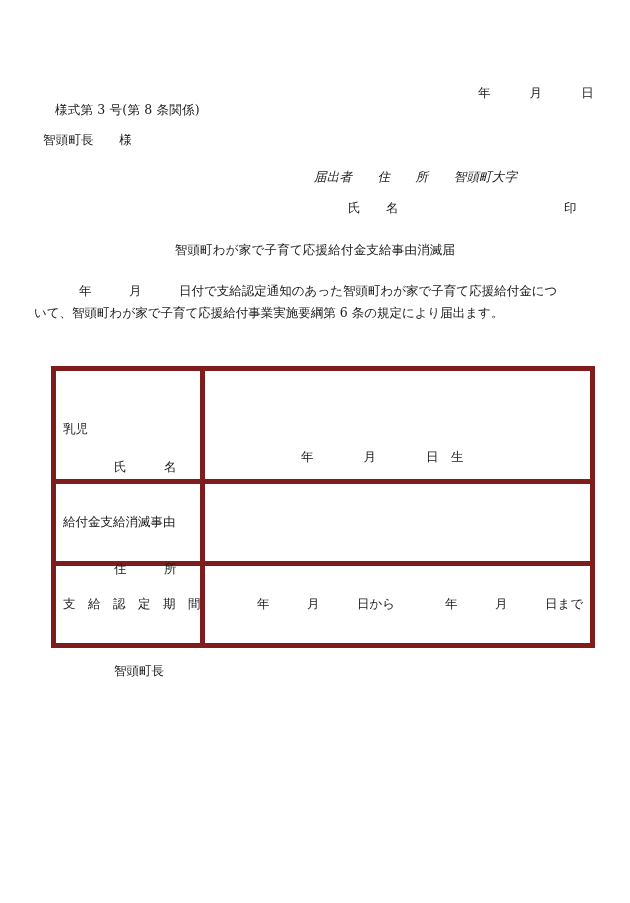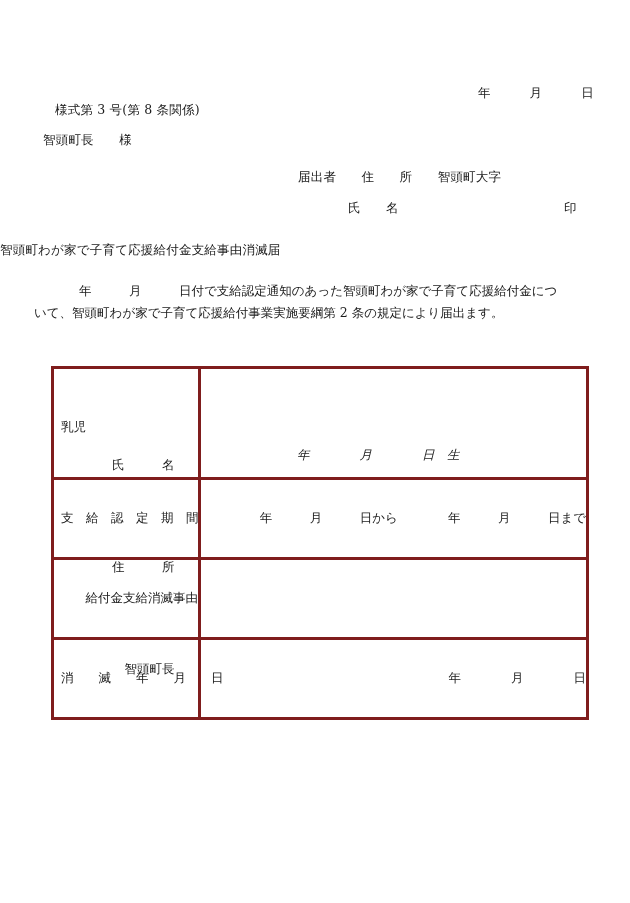--- a/index.html
+++ b/index.html
@@ -46,39 +46,41 @@
     letter-spacing: 0.4px;
   }
 
   #addressee {
     left: 43px;
     top: 134px;
   }
 
   
   #submitter-address-row {
-    left: 298px;
+    left: 314px;
     top: 171px;
+    font-style: italic;
   }
 
   #submitter-name-row {
     left: 348px;
     top: 202px;
   }
 
   #seal-mark {
     left: 564px;
     top: 202px;
   }
 
   
   #doc-title {
-    left: 0;
+    left: 12px;
     top: 244px;
     width: 606px;
+    text-align: center;
     white-space: normal;
   }
 
   
   #body-paragraph {
     position: absolute;
     left: 34px;
     top: 280px;
     width: 545px;
     font-size: 12.5px;
@@ -97,25 +99,24 @@
   #form-table {
     position: absolute;
     left: 51px;
     top: 366px;
     width: 529px;
     border-collapse: collapse;
     table-layout: fixed;
     font-size: 12.5px;
   }
   #form-table td {
-    border: 3px solid #7f1d1d;
+    border: 5px solid #7f1d1d;
     padding: 0;
     vertical-align: middle;
     white-space: pre;
-    text-align: right;
   }
   .col-label {
     width: 144px;
   }
   .col-value {
     width: 385px;
   }
 
   
   .infant-label-cell {
@@ -140,21 +141,20 @@
 
   .infant-value-cell {
     height: 108px;
     position: relative;
   }
   .birth-date-placeholder {
     position: absolute;
     left: 96px;
     top: 78px;
     white-space: pre;
-    font-style: italic;
   }
 
   .row-single {
     height: 29px;
   }
   .row-reason {
     height: 44px;
   }
 
   .label-text {
@@ -184,62 +184,54 @@
   <div class="abs" id="submitter-address-row">届出者　　住　　所　　智頭町大字</div>
 
   <div class="abs" id="submitter-name-row">氏　　名</div>
 
   <div class="abs" id="seal-mark">印</div>
 
   <div class="abs" id="doc-title">智頭町わが家で子育て応援給付金支給事由消滅届</div>
 
   <div id="body-paragraph">
     <span class="body-line body-line-1">年　　　月　　　日付で支給認定通知のあった智頭町わが家で子育て応援給付金につ</span>
-    <span class="body-line body-line-2">いて、智頭町わが家で子育て応援給付事業実施要綱第 2 条の規定により届出ます。</span>
+    <span class="body-line body-line-2">いて、智頭町わが家で子育て応援給付事業実施要綱第 6 条の規定により届出ます。</span>
   </div>
 
   <table id="form-table">
     <tbody>
 
       <tr>
         <td class="col-label infant-label-cell">
           <span class="infant-tag">乳児</span>
           <span class="infant-sublabels">
             <span>氏　　　名</span>
             <span>住　　　所</span>
             <span>智頭町長</span>
           </span>
         </td>
         <td class="col-value infant-value-cell">
           <span class="birth-date-placeholder">年　　　　月　　　　日　生</span>
         </td>
       </tr>
 
       <tr>
+        <td class="col-label row-reason">
+          <span class="label-text">給付金支給消滅事由</span>
+        </td>
+        <td class="col-value row-reason">
+          <span class="value-text"></span>
+        </td>
+      </tr>
+
+      <tr>
         <td class="col-label row-single">
           <span class="label-text">支　給　認　定　期　間</span>
         </td>
         <td class="col-value row-single">
           <span class="value-text">年　　　月　　　日から　　　　年　　　月　　　日まで</span>
         </td>
       </tr>
 
-      <tr>
-        <td class="col-label row-reason">
-          <span class="label-text">給付金支給消滅事由</span>
-        </td>
-        <td class="col-value row-reason">
-          <span class="value-text"></span>
-        </td>
-      </tr>
-
-      <tr>
-        <td class="col-label row-single">
-          <span class="label-text">消　　滅　　年　　月　　日</span>
-        </td>
-        <td class="col-value row-single">
-          <span class="value-text-wide">年　　　　月　　　　日</span>
-        </td>
-      </tr>
     </tbody>
   </table>
 
 </div>
 
 </body></html>

